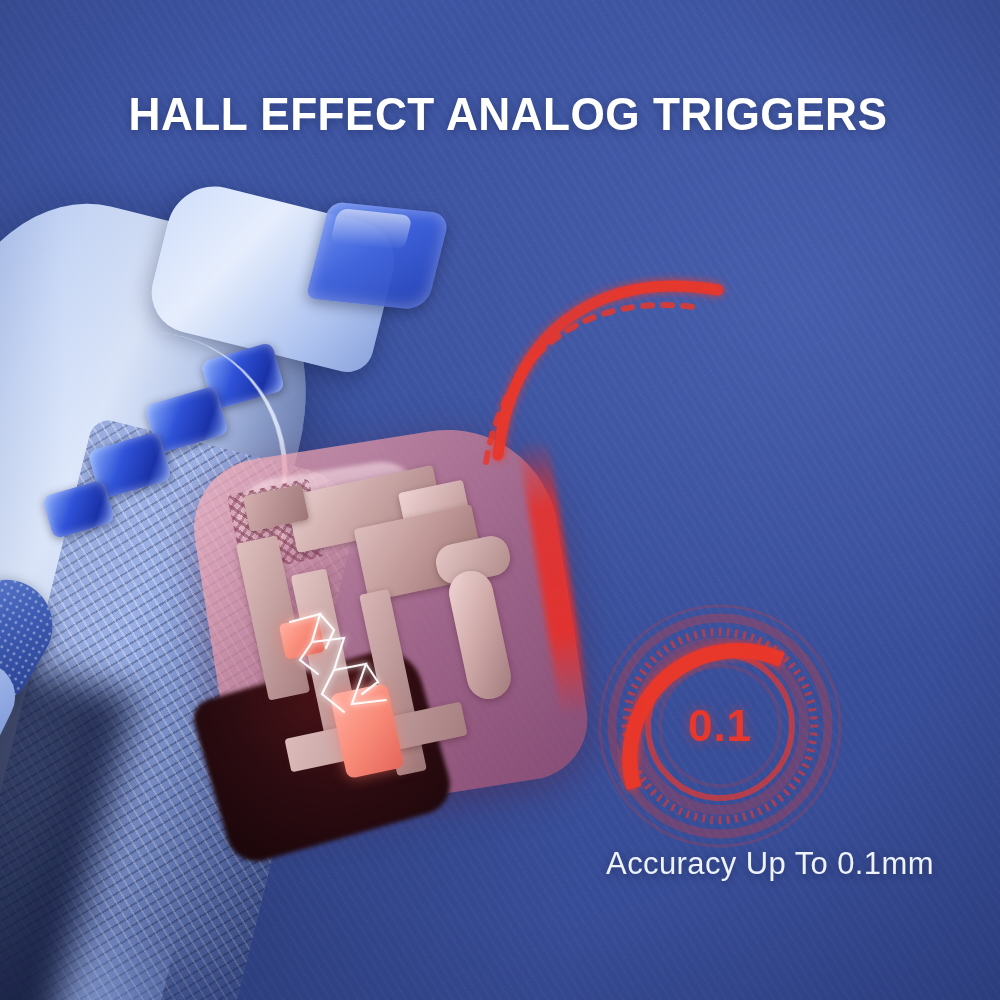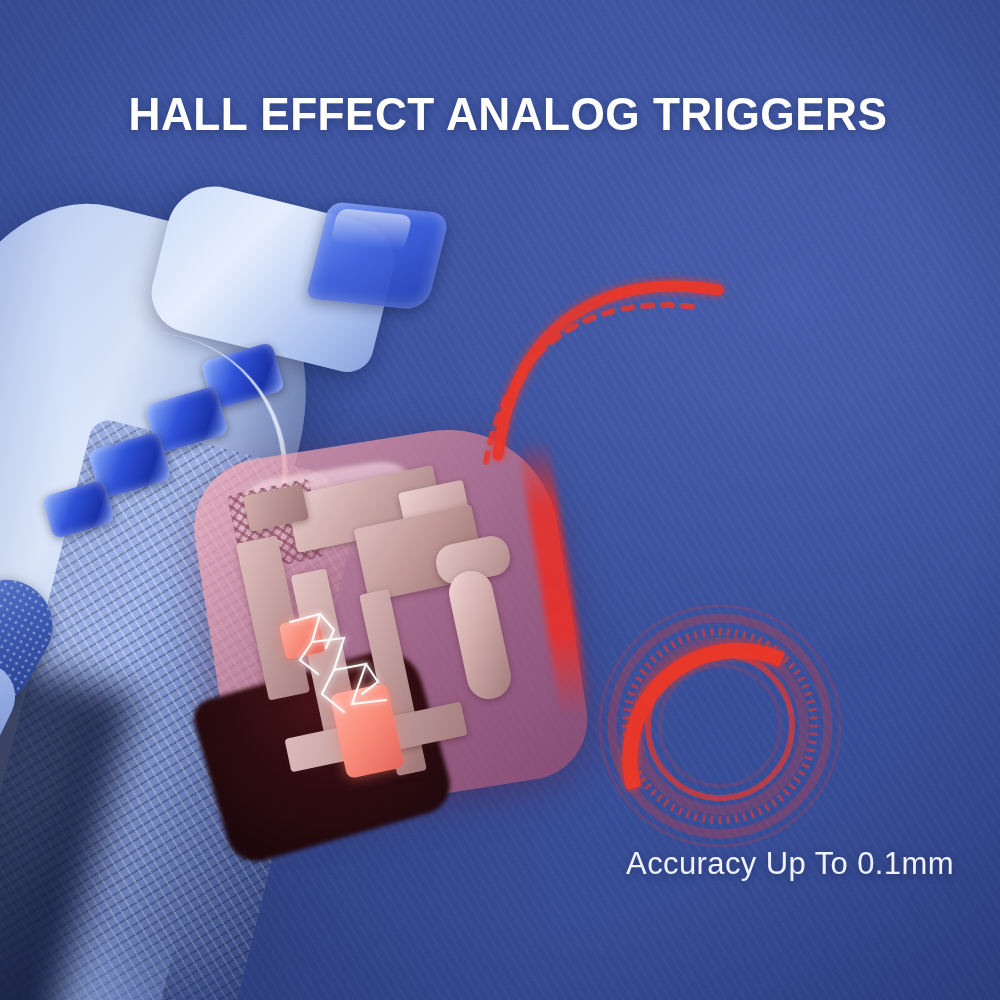--- a/index.html
+++ b/index.html
@@ -215,21 +215,21 @@
   #gauge{position:absolute;left:592px;top:598px;width:256px;height:256px;}
   .gauge-num{
     position:absolute;left:0;right:0;top:50%;transform:translateY(-50%);
     text-align:center;color:#e8372c;font-weight:bold;font-size:44px;
     letter-spacing:1px;font-family:"Liberation Sans",sans-serif;
     text-shadow:0 0 12px rgba(232,55,44,0.55);
   }
 
   
   .caption{
-    position:absolute;left:580px;width:420px;top:846px;text-align:center;
+    position:absolute;left:560px;width:420px;top:846px;text-align:center;
     color:#eef2fb;font-size:31px;letter-spacing:0.4px;
     font-family:"Liberation Sans",sans-serif;
     text-shadow:0 2px 8px rgba(10,18,48,0.4);
     white-space:nowrap;
   }
 </style>
 </head>
 <body>
 
 <div id="stage">
@@ -427,17 +427,18 @@
           <line x1="94.5" y1="35.9" x2="97.2" y2="43.4"></line>
           <line x1="102.6" y1="33.3" x2="104.7" y2="41.1"></line>
           <line x1="111.0" y1="31.5" x2="112.4" y2="39.4"></line>
           <line x1="119.5" y1="30.4" x2="120.2" y2="38.3"></line>
         </g>
 
       <circle cx="128" cy="128" r="72" fill="none" stroke="#e8372c" stroke-opacity="0.70" stroke-width="6"></circle>
       <circle cx="128" cy="128" r="84" fill="none" stroke="#e8372c" stroke-opacity="0.28" stroke-width="10"></circle>
       <circle cx="128" cy="128" r="60" fill="none" stroke="#e8372c" stroke-opacity="0.18" stroke-width="4"></circle>
     </svg>
+    <div class="gauge-num">0.1</div>
   </div>
 
   <div class="caption">Accuracy Up To 0.1mm</div>
 
 </div>
 
 </body></html>

